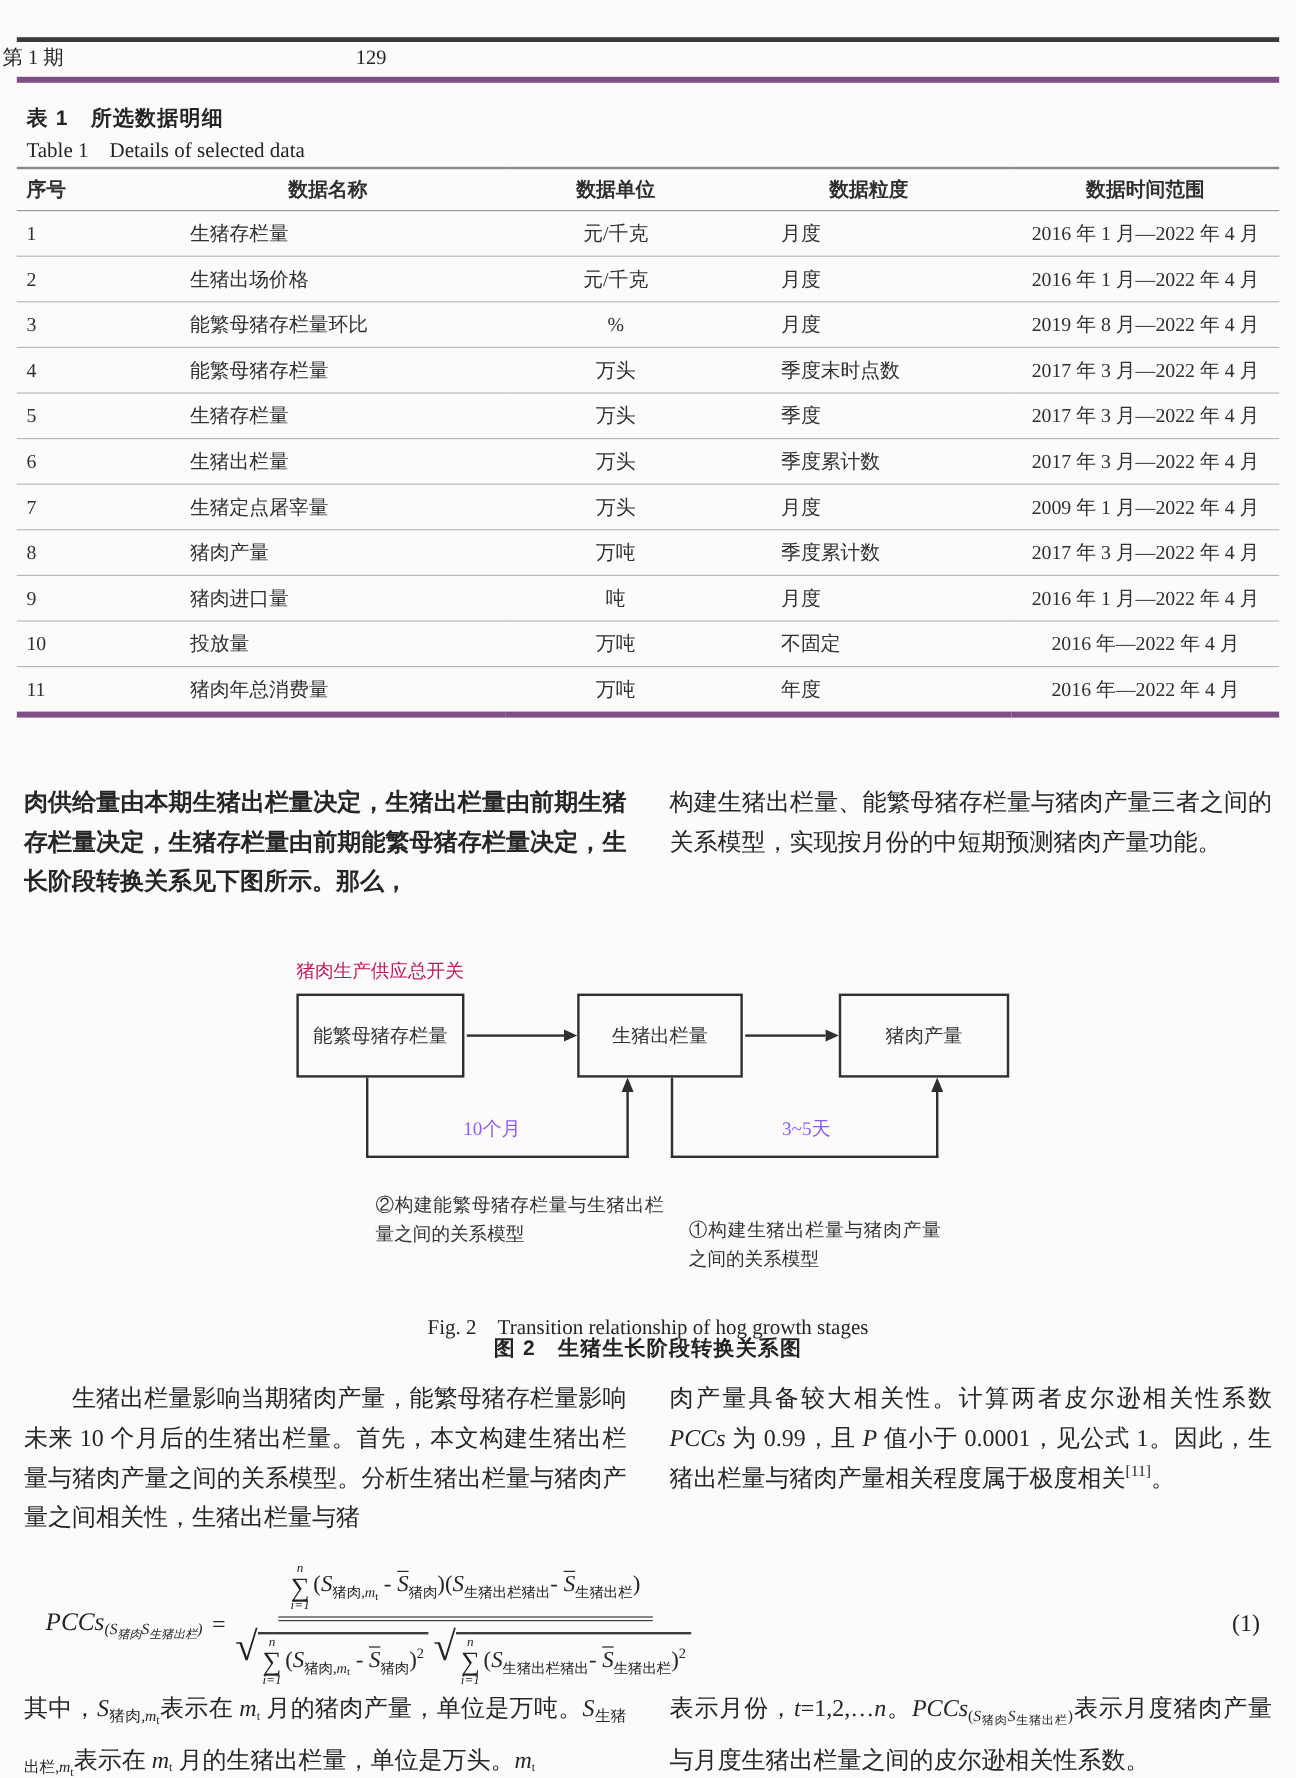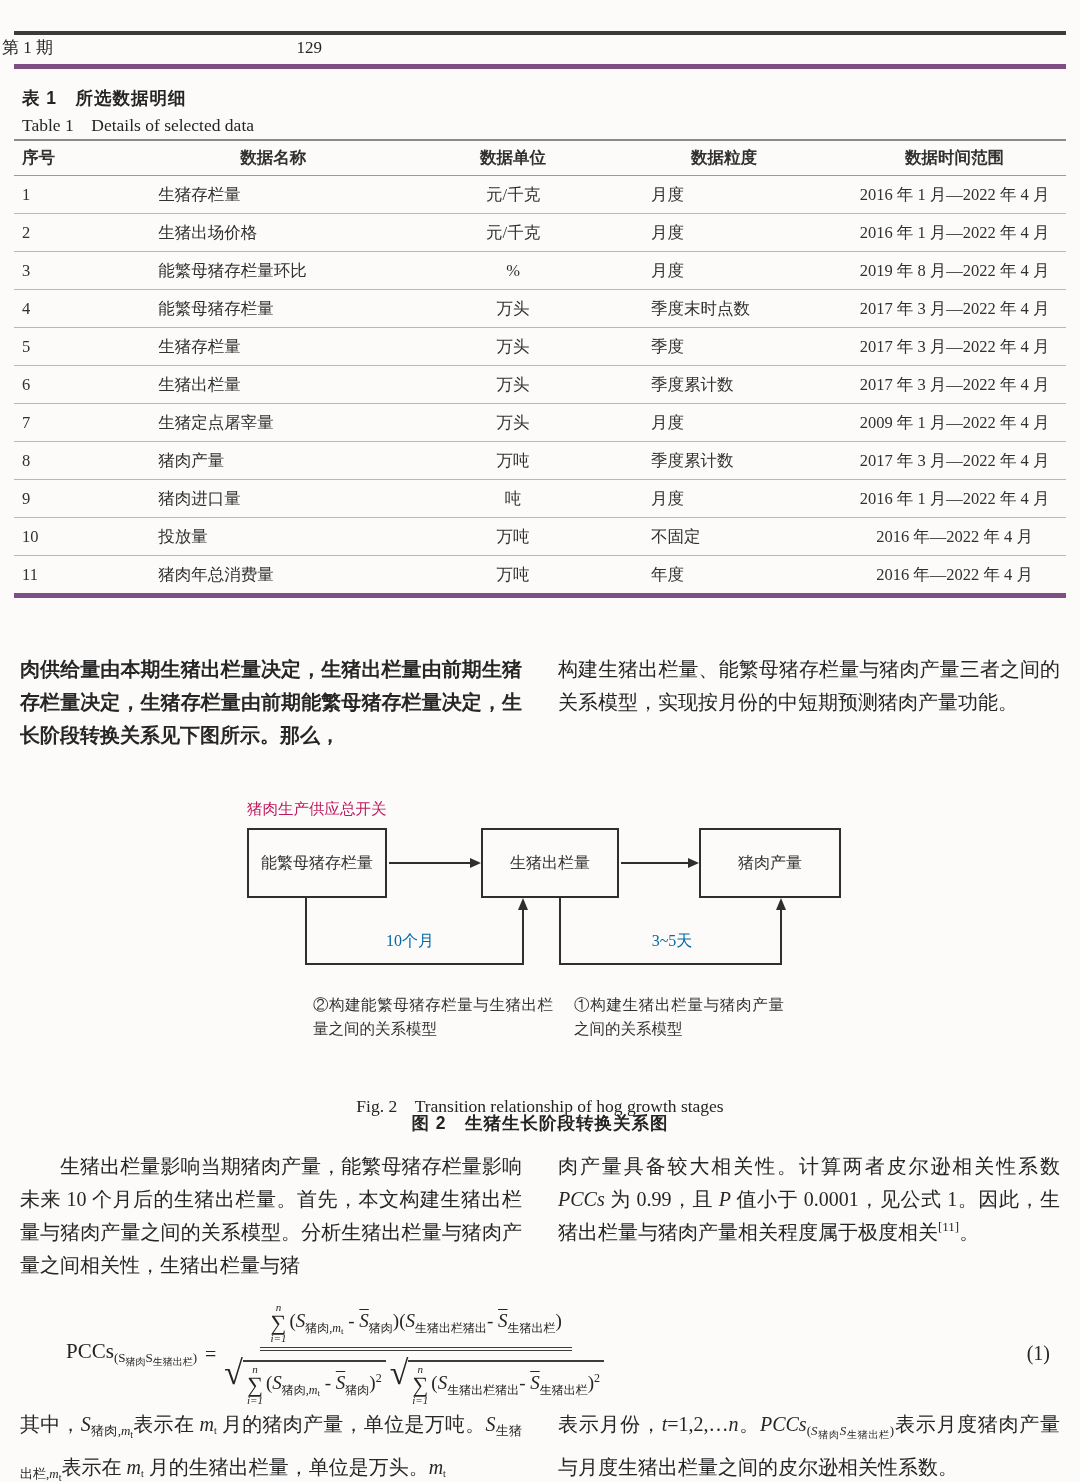--- a/index.html
+++ b/index.html
@@ -47,29 +47,29 @@
 
   
   .fig{position:absolute;top:795px;left:0;width:1080px;height:262px;}
   .fig .lbl-switch{position:absolute;left:247px;top:4px;font-size:15.5px;color:#be185d;}
   .fbox{position:absolute;top:33px;height:70px;border:2px solid #2f2f2f;box-sizing:border-box;
         display:flex;align-items:center;justify-content:center;font-size:16px;color:#333;background:#fcfbfa;}
   .hline{position:absolute;height:2px;background:#2f2f2f;}
   .vline{position:absolute;width:2px;background:#2f2f2f;}
   .arr-r{position:absolute;width:0;height:0;border-left:11px solid #2f2f2f;border-top:5px solid transparent;border-bottom:5px solid transparent;}
   .arr-u{position:absolute;width:0;height:0;border-bottom:12px solid #2f2f2f;border-left:5px solid transparent;border-right:5px solid transparent;}
-  .loop-lbl{position:absolute;top:136px;width:110px;text-align:center;font-size:16px;color:#0369a1;}
+  .loop-lbl{position:absolute;top:136px;width:110px;text-align:center;font-size:16px;color:#8b5cf6;}
   .fnote{position:absolute;top:198px;font-size:15.5px;line-height:24px;color:#333;text-align:justify;}
   .cap-zh{position:absolute;top:1111px;left:0;width:1080px;text-align:center;
           font-family:"Liberation Sans",sans-serif;font-weight:bold;font-size:17.5px;letter-spacing:1px;}
   .cap-en{position:absolute;top:1094px;left:0;width:1080px;text-align:center;font-size:17.5px;}
 
   
   .formula{position:absolute;top:1306px;left:0;width:1080px;height:96px;display:flex;align-items:center;}
-  .f-lhs{margin-left:66px;font-size:21px;white-space:nowrap;}
+  .f-lhs{margin-left:38px;font-size:21px;font-style:italic;white-space:nowrap;}
   .f-lhs .isub{font-size:13px;}
   .f-eq{font-size:20px;margin:0 8px;}
   .frac{display:inline-flex;flex-direction:column;align-items:center;}
   .f-num{display:inline-flex;align-items:center;padding:0 10px 3px;border-bottom:4px double #3c3c3c;}
   .f-den{display:inline-flex;align-items:flex-start;padding-top:3px;}
   .f-sum{display:inline-flex;flex-direction:column;align-items:center;line-height:1;margin-right:3px;}
   .f-sum-top{font-size:11px;font-style:italic;}
   .f-sum-sig{font-size:22px;line-height:20px;}
   .f-sum-bot{font-size:11px;font-style:italic;}
   .f-row{white-space:nowrap;font-size:19px;}
@@ -213,21 +213,21 @@
   <div class="arr-u" style="left:518px;top:103px;"></div>
   <div class="loop-lbl" style="left:355px;">10个月</div>
 
   <div class="vline" style="left:559px;top:103px;height:67px;"></div>
   <div class="hline" style="left:559px;top:168px;width:223px;"></div>
   <div class="vline" style="left:780px;top:114px;height:56px;"></div>
   <div class="arr-u" style="left:776px;top:103px;"></div>
   <div class="loop-lbl" style="left:617px;">3~5天</div>
 
   <div class="fnote" style="left:313px;width:240px;">②构建能繁母猪存栏量与生猪出栏量之间的关系模型</div>
-  <div class="fnote" style="left:574px;width:210px;">①构建生猪出栏量与猪肉产量之间的关系模型</div>
+  <div class="fnote" style="left:574px;width:210px;margin-top:21px;">①构建生猪出栏量与猪肉产量之间的关系模型</div>
 </div>
 
 <div class="cap-zh">图 2　生猪生长阶段转换关系图</div>
 <div class="cap-en">Fig. 2　Transition relationship of hog growth stages</div>
 
 <div class="colL" style="top:1150px;">
   <p class="para indent">生猪出栏量影响当期猪肉产量，能繁母猪存栏量影响未来 10 个月后的生猪出栏量。首先，本文构建生猪出栏量与猪肉产量之间的关系模型。分析生猪出栏量与猪肉产量之间相关性，生猪出栏量与猪</p>
 </div>
 <div class="colR" style="top:1150px;">
   <p class="para"><span>肉产量具备较大相关性。计算两者皮尔逊相关性系数 </span><i class="v">PCCs</i><span> 为 0.99，且 </span><i class="v">P</i><span> 值小于 0.0001，见公式 1。因此，生猪出栏量与猪肉产量相关程度属于极度相关</span><span class="supref">[11]</span><span>。</span></p>

